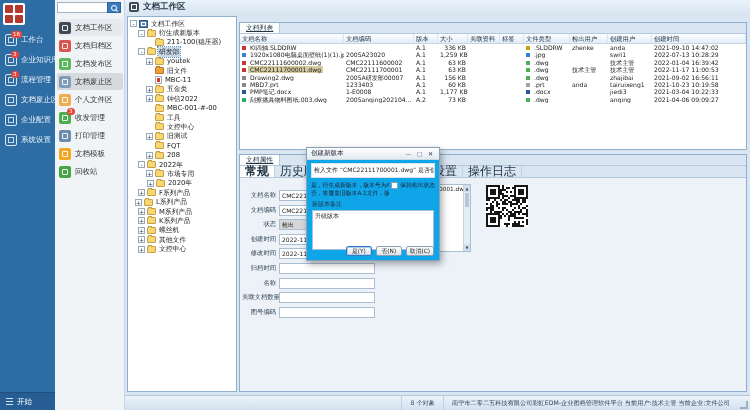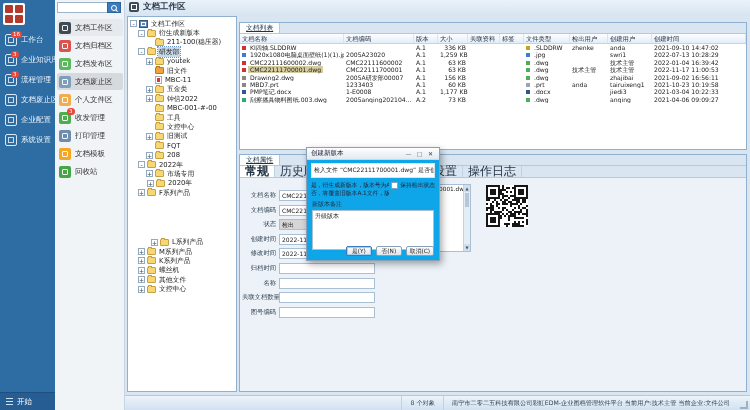--- a/index.html
+++ b/index.html
@@ -309,21 +309,21 @@
         <div class="tree-row" style="padding-left: 18px;">
           <span class="exp">+</span>
           <span class="t-ico i-folder"></span>
           <span class="t-label">2020年</span>
         </div>
         <div class="tree-row" style="padding-left: 9px;">
           <span class="exp">+</span>
           <span class="t-ico i-folder"></span>
           <span class="t-label">F系列产品</span>
         </div>
-        <div class="tree-row" style="padding-left: 22px; margin-top: 40px;">
+        <div class="tree-row" style="padding-left: 6px;">
           <span class="exp">+</span>
           <span class="t-ico i-folder"></span>
           <span class="t-label">L系列产品</span>
         </div>
         <div class="tree-row" style="padding-left: 9px;">
           <span class="exp">+</span>
           <span class="t-ico i-folder"></span>
           <span class="t-label">M系列产品</span>
         </div>
         <div class="tree-row" style="padding-left: 9px;">

